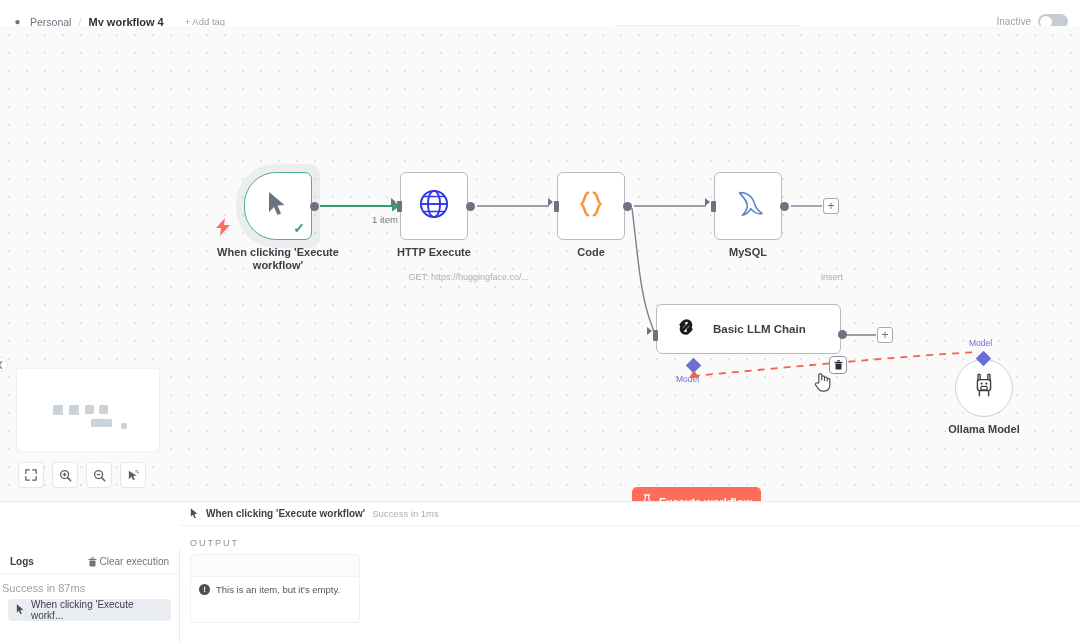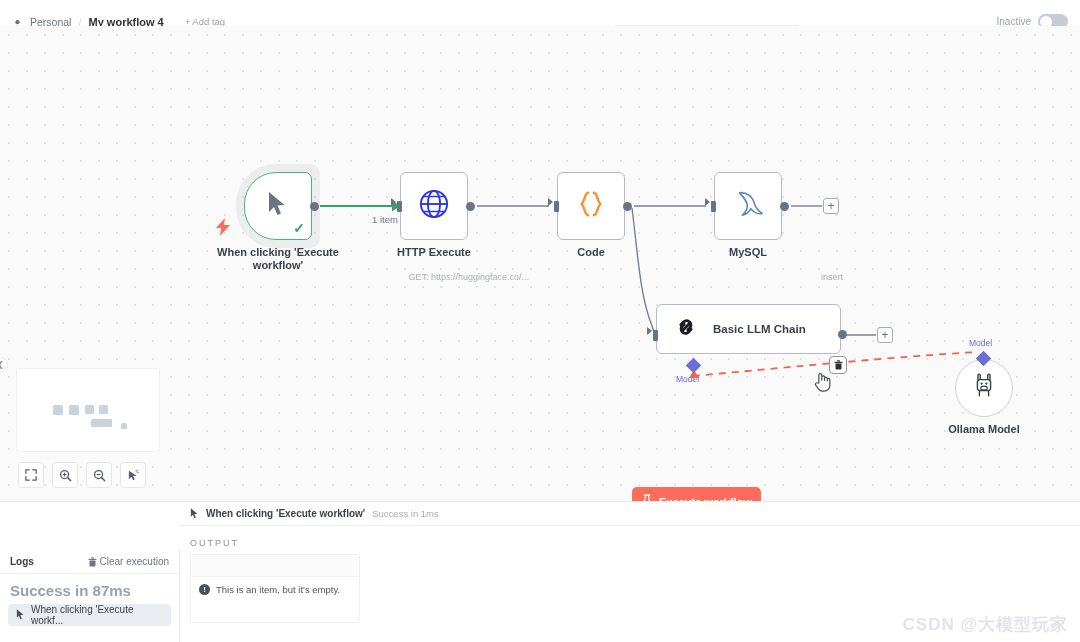--- a/index.html
+++ b/index.html
@@ -186,21 +186,21 @@
     background: #fff; border-top: 1px solid #e6e9ed; display: flex;
   }
   .logs-left { width: 180px; border-right: 1px solid #e6e9ed; margin-top: 48px; }
   .logs-left-head {
     height: 24px; display: flex; align-items: center; padding: 0 10px;
     border-bottom: 1px solid #eef0f3; gap: 6px;
   }
   .logs-title { font-size: 10px; font-weight: 700; color: #3b3f46; }
   .clear-exec { margin-left: auto; font-size: 10px; color: #6f757e;
     display: flex; align-items: center; gap: 3px; }
-  .status-line { font-size: 15px; color: #9aa1ab; padding: 8px 10px 5px; font-weight: bold; }
+  .status-line { font-size: 11px; color: #9aa1ab; padding: 8px 2px 5px; }
   .log-item {
     margin: 0 8px; height: 22px; background: #e9edf2; border-radius: 4px;
     display: flex; align-items: center; gap: 6px; padding: 0 8px;
     font-size: 10px; color: #3b3f46;
   }
   .logs-right { flex: 1; }
   .logs-right-head {
     height: 24px; display: flex; align-items: center; padding: 0 10px; gap: 7px;
     border-bottom: 1px solid #eef0f3;
   }
@@ -497,14 +497,13 @@
         <div class="out-card-top"></div>
         <div class="out-empty">
           <span class="info-dot">!</span>
           <span>This is an item, but it's empty.</span>
         </div>
         <div class="out-card-bot"></div>
       </div>
     </div>
   </div>
 
-  <div class="watermark">CSDN @大模型玩家</div>
 </div>
 
 </body></html>

